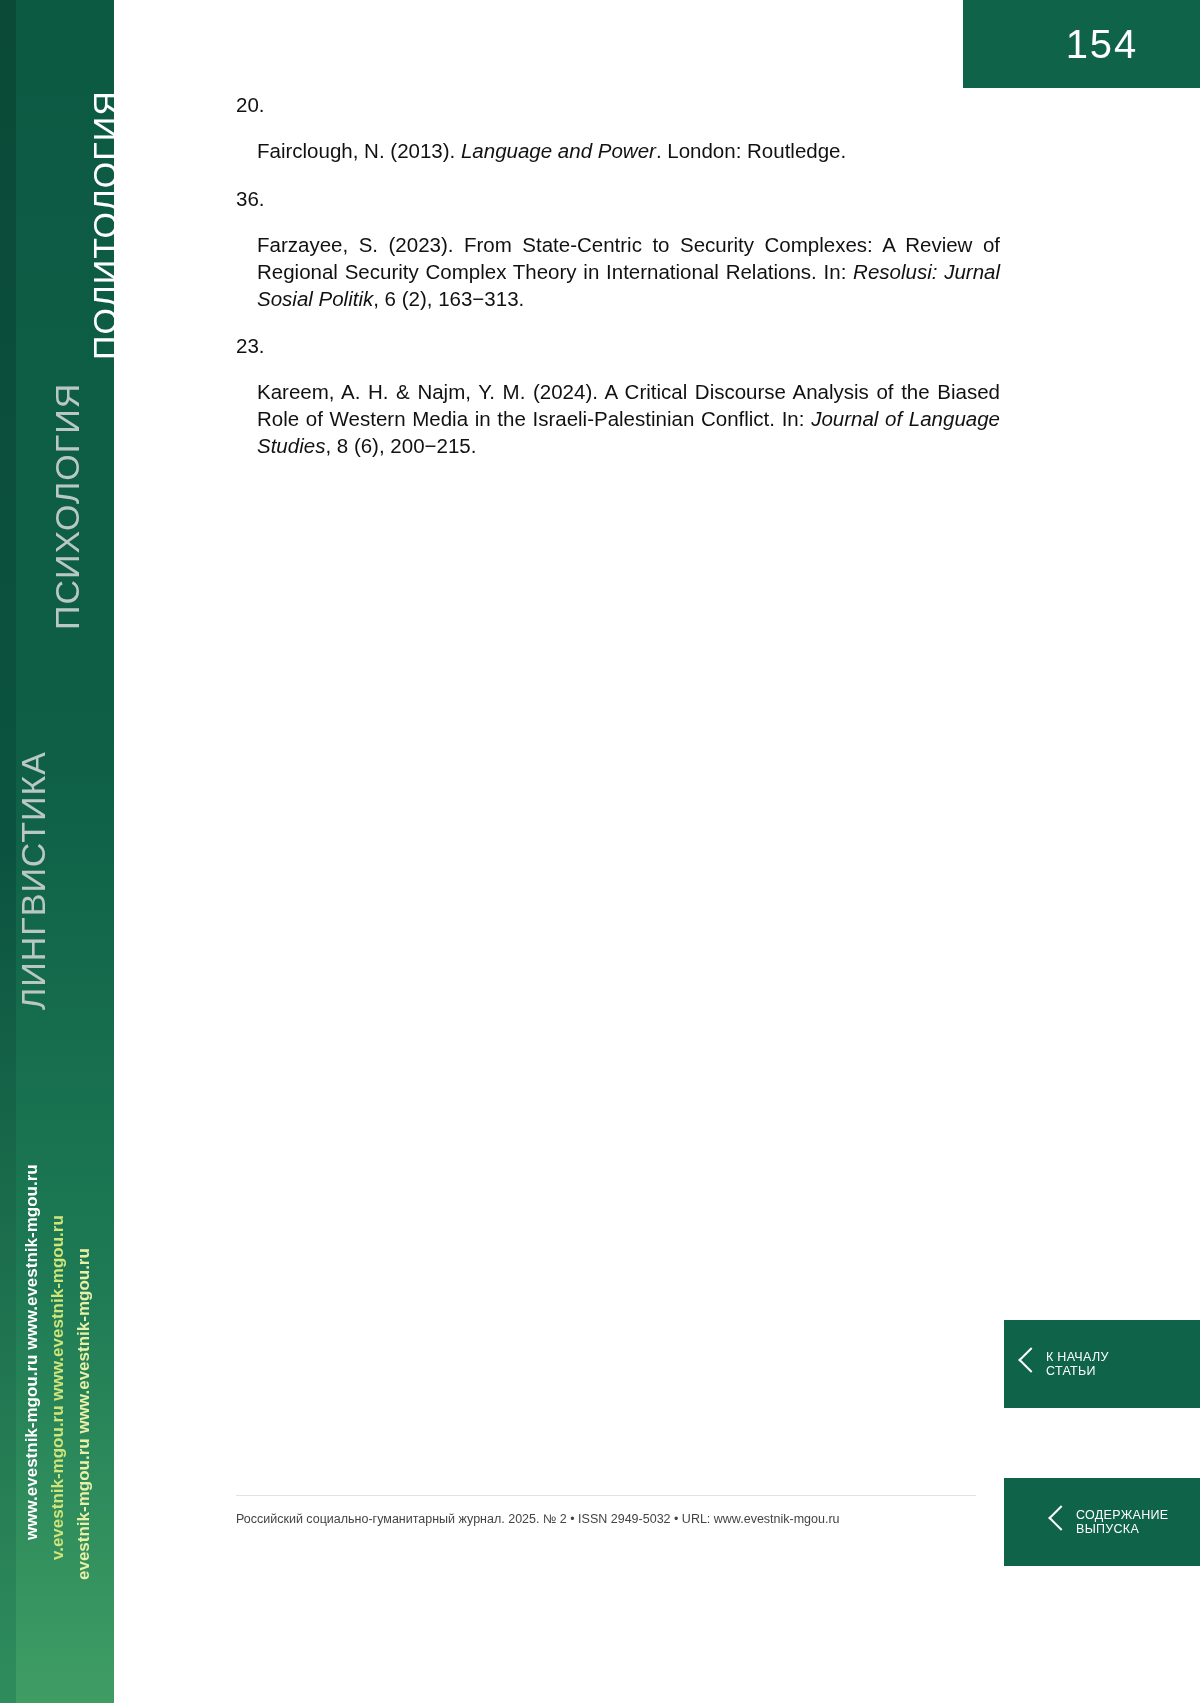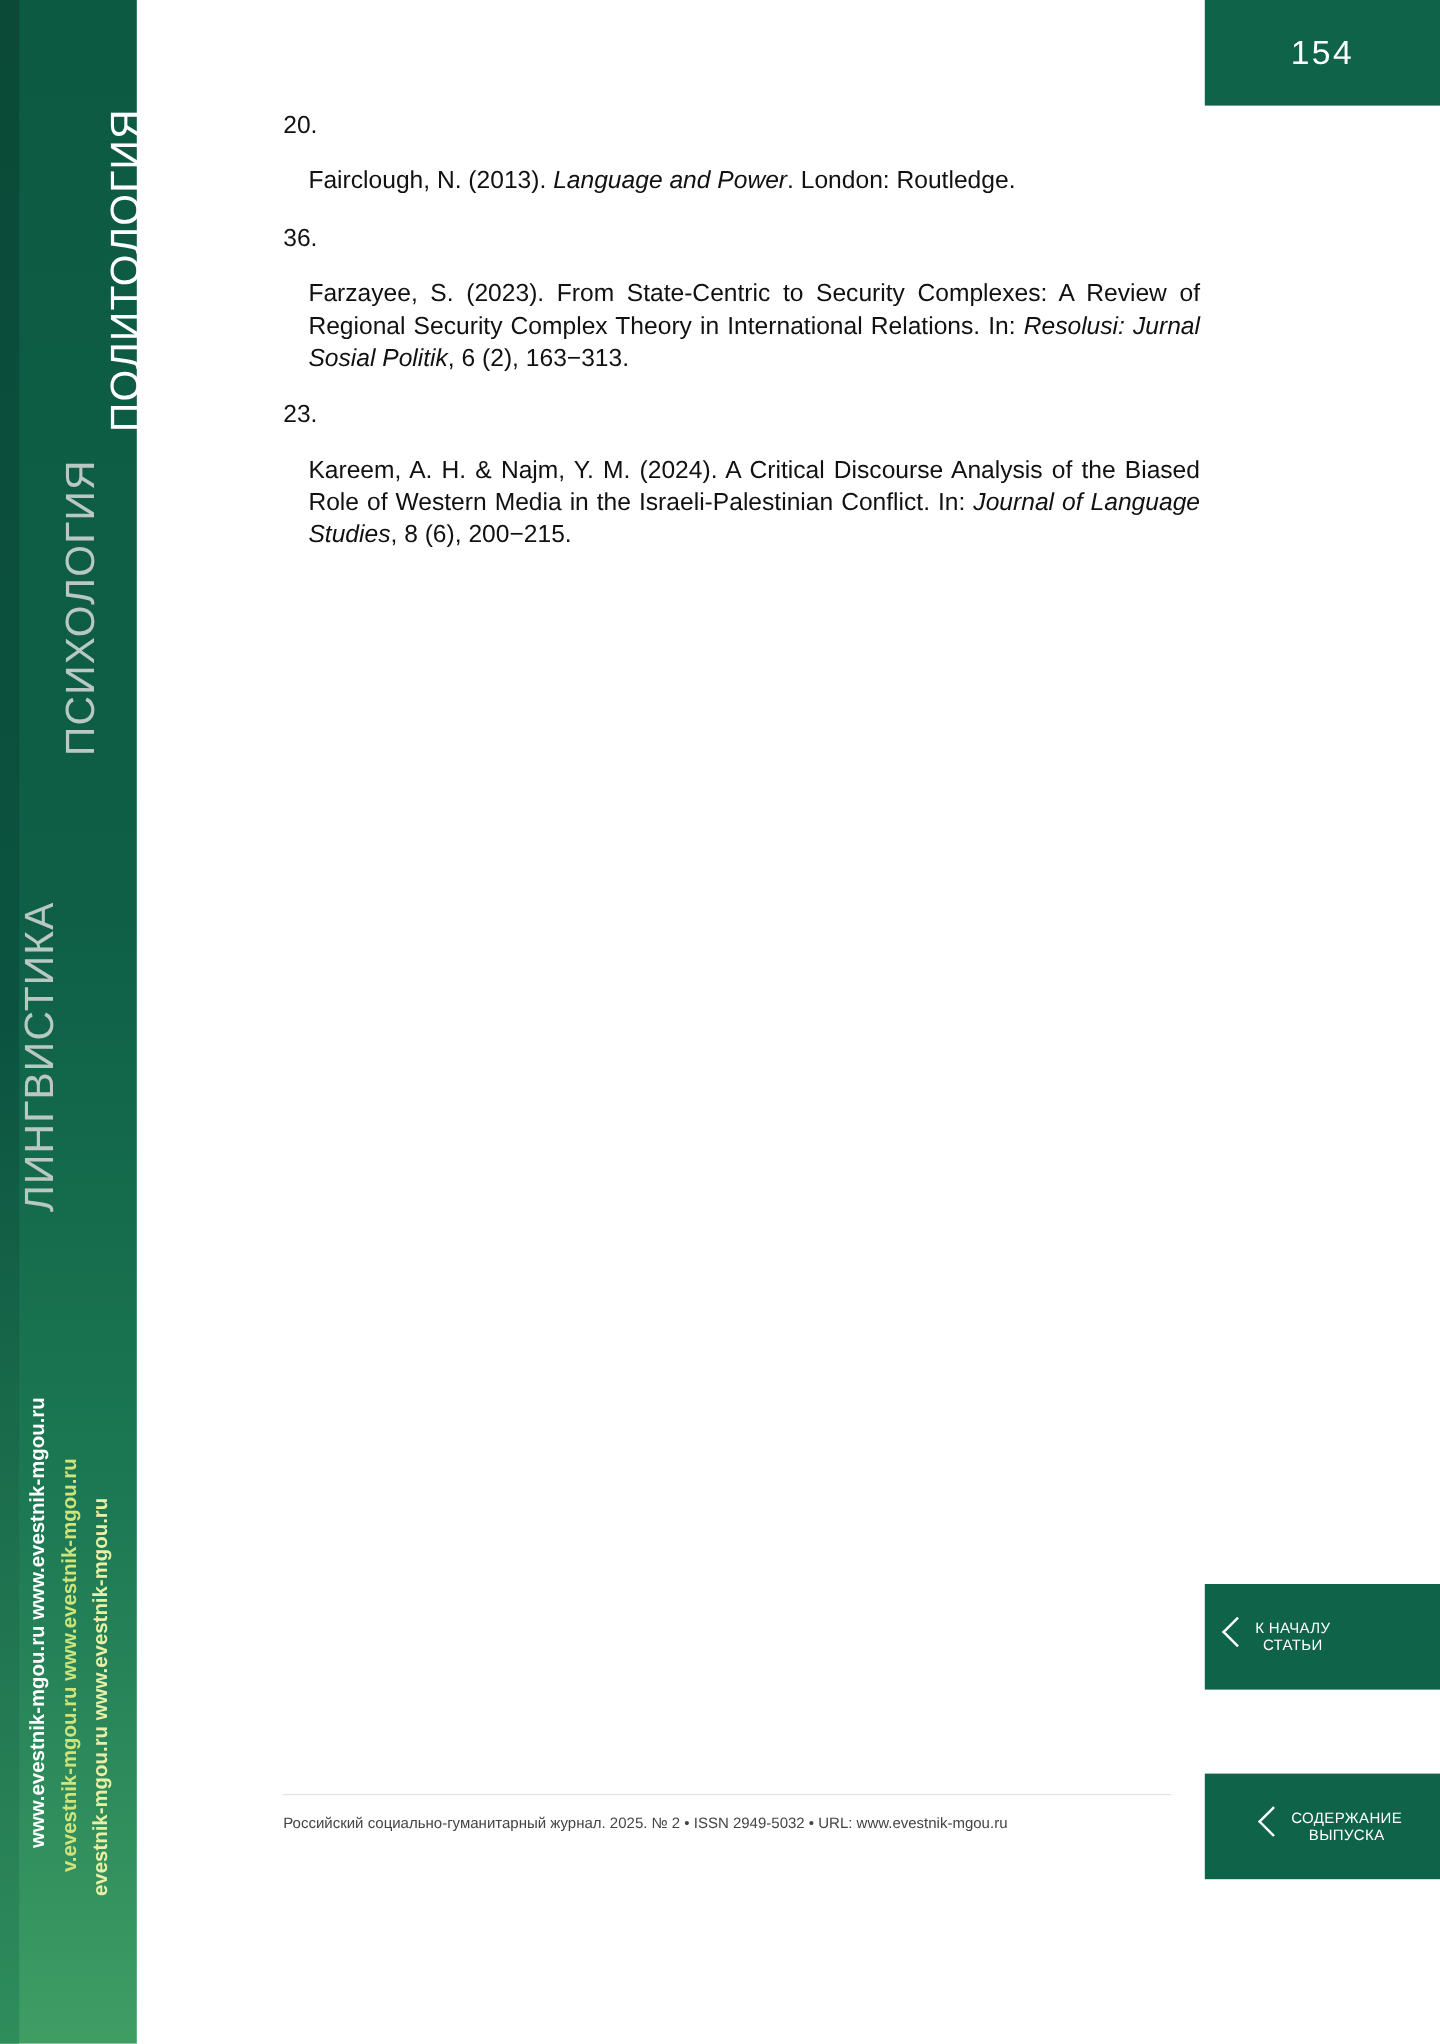--- a/index.html
+++ b/index.html
@@ -84,25 +84,26 @@
 
   
   .page-badge {
     position: absolute;
     right: 0;
     top: 0;
     width: 196px;
     height: 88px;
     background: #0e6348;
     color: #ffffff;
-    font-size: 28px;
+    font-size: 40px;
     display: flex;
     align-items: center;
     justify-content: center;
     letter-spacing: 2px;
+    padding-left: 41px;
   }
 
   
   .content {
     position: absolute;
     left: 236px;
     top: 92px;
     width: 764px;
   }
   .ref {
@@ -133,21 +134,20 @@
     right: 0;
     width: 196px;
     height: 88px;
     background: #0e6348;
     color: #ffffff;
     display: flex;
     align-items: center;
     gap: 10px;
     padding-left: 14px;
     box-sizing: border-box;
-    text-align: center;
   }
   .btn-top { top: 1320px; }
   .btn-bottom { top: 1478px; padding-left: 44px; }
   .chev {
     width: 18px;
     height: 34px;
     flex: 0 0 18px;
     position: relative;
   }
   .chev::before {

